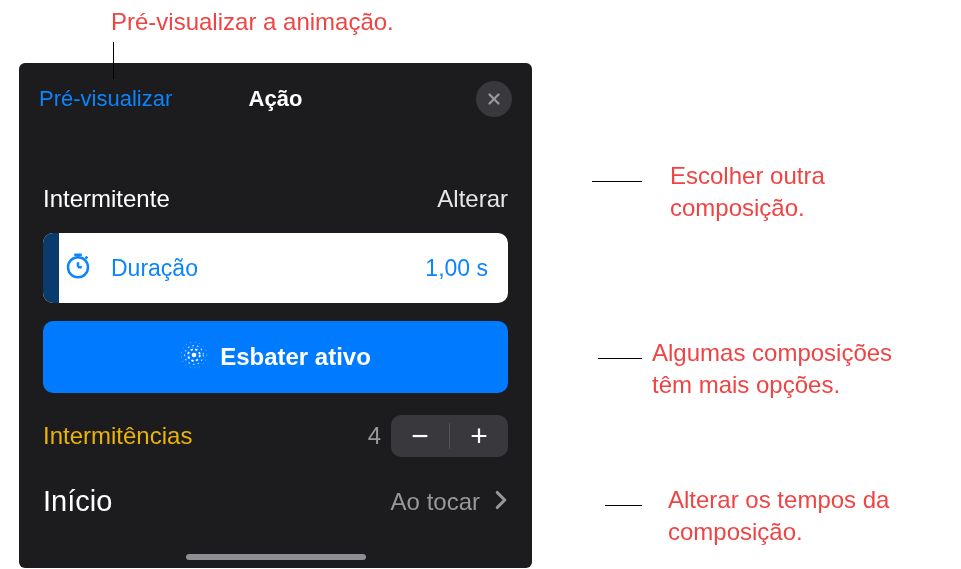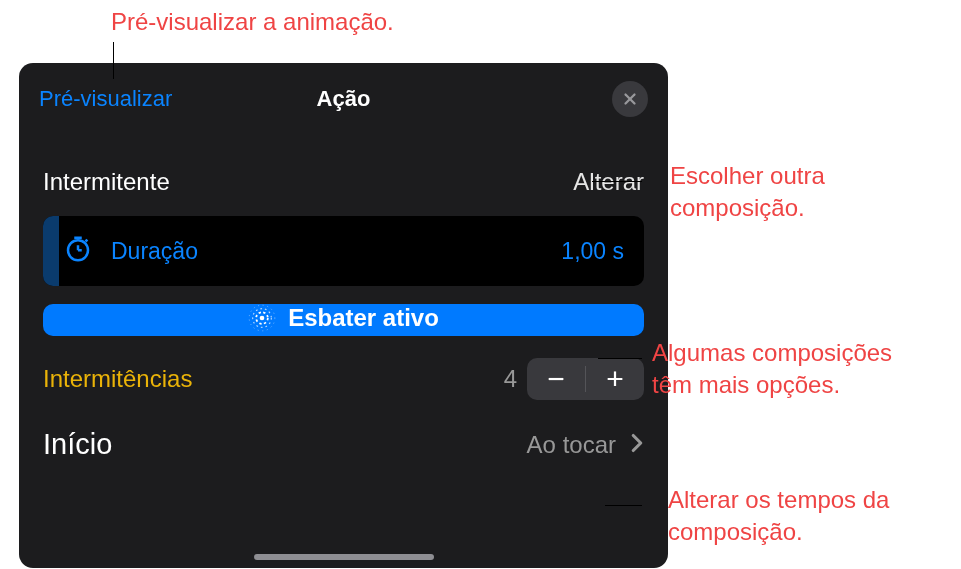--- a/index.html
+++ b/index.html
@@ -14,24 +14,24 @@
       width: 961px;
       height: 569px;
       position: relative;
       overflow: hidden;
     }
     
     .panel {
       position: absolute;
       left: 19px;
       top: 63px;
-      width: 649px;
+      width: 513px;
       height: 505px;
       background: #1c1c1e;
-      border-radius: 14px;
+      border-radius: 6px;
       overflow: hidden;
     }
     
     .panel-header {
       display: flex;
       align-items: center;
       justify-content: space-between;
       padding: 18px 20px 20px 20px;
     }
     
@@ -68,39 +68,39 @@
     }
     
     .section {
       padding: 0 24px;
     }
     
     .row-title {
       display: flex;
       align-items: center;
       justify-content: space-between;
-      margin-top: 31px;
+      margin-top: 48px;
       margin-bottom: 20px;
     }
     
     .row-title-text {
       color: #ffffff;
       font-size: 24px;
       font-weight: 400;
     }
     
     .row-title-action {
       color: #e5e5e5;
       font-size: 24px;
       font-weight: 400;
       cursor: pointer;
     }
     
     .duration-row {
-      background: #000000;
+      background: #ffffff;
       border-radius: 10px;
       display: flex;
       align-items: center;
       padding: 18px 20px;
       margin-bottom: 18px;
       position: relative;
       overflow: hidden;
     }
     
     .duration-fill {
@@ -129,22 +129,23 @@
       color: #0a84ff;
       font-size: 23px;
       font-weight: 400;
       z-index: 1;
     }
     
     .blur-btn {
       background: #007aff;
       border-radius: 10px;
       display: flex;
-      align-items: flex-start;
+      align-items: center;
       justify-content: center;
+      padding: 20px;
       margin-bottom: 22px;
       cursor: pointer;
     }
     
     .blur-icon {
       margin-right: 12px;
     }
     
     .blur-label {
       color: #ffffff;

